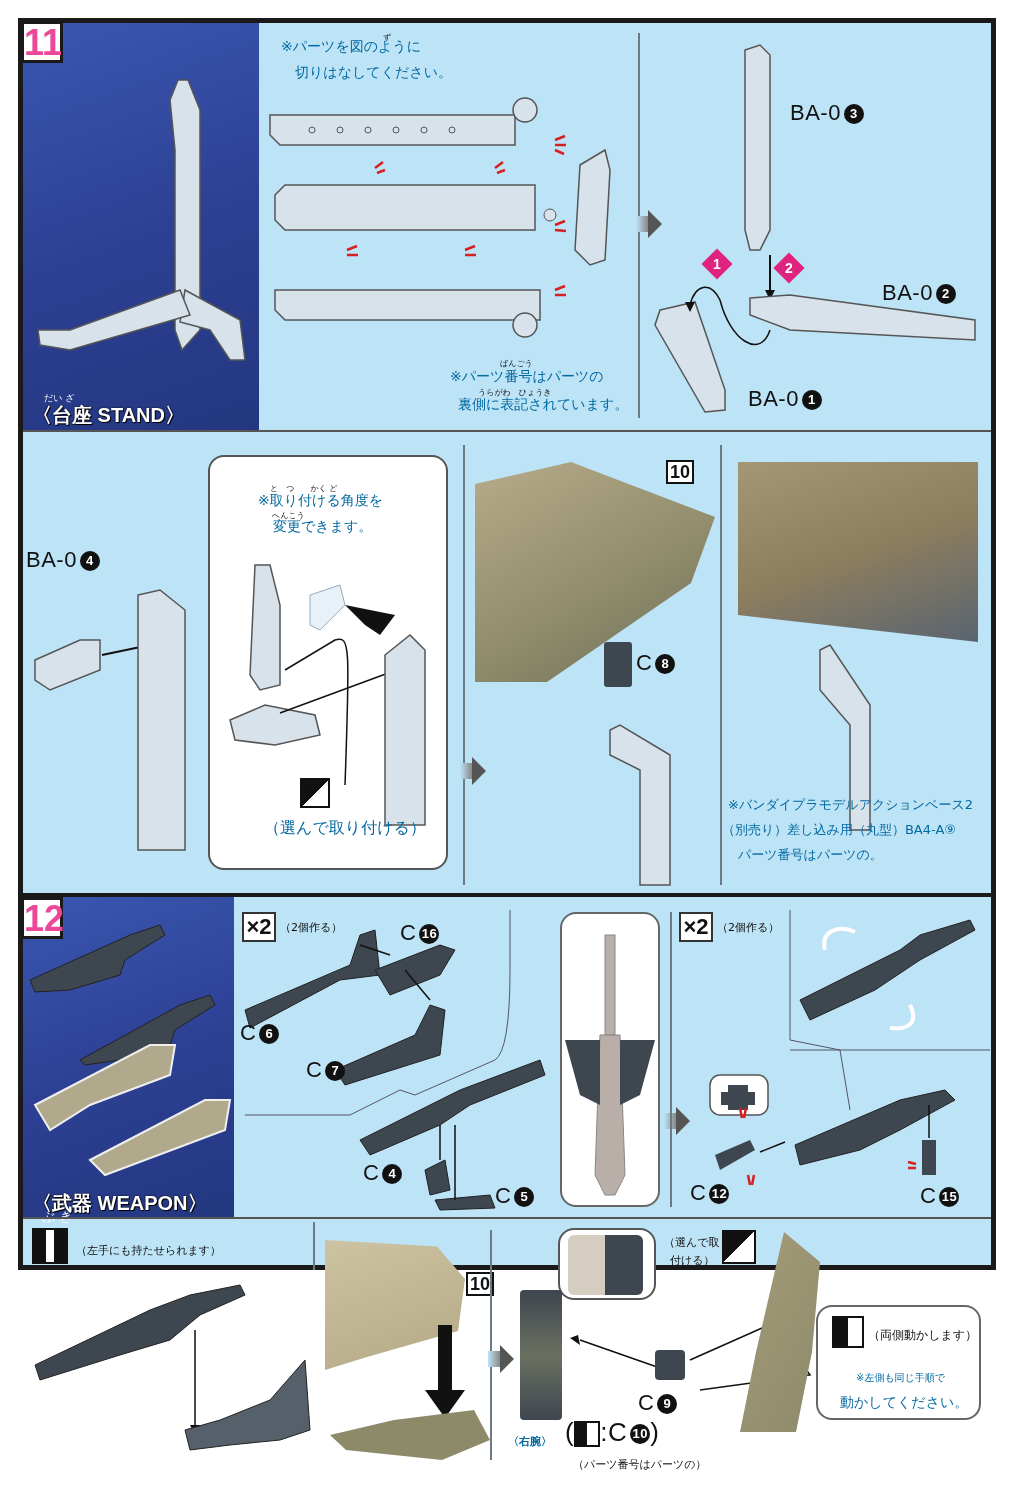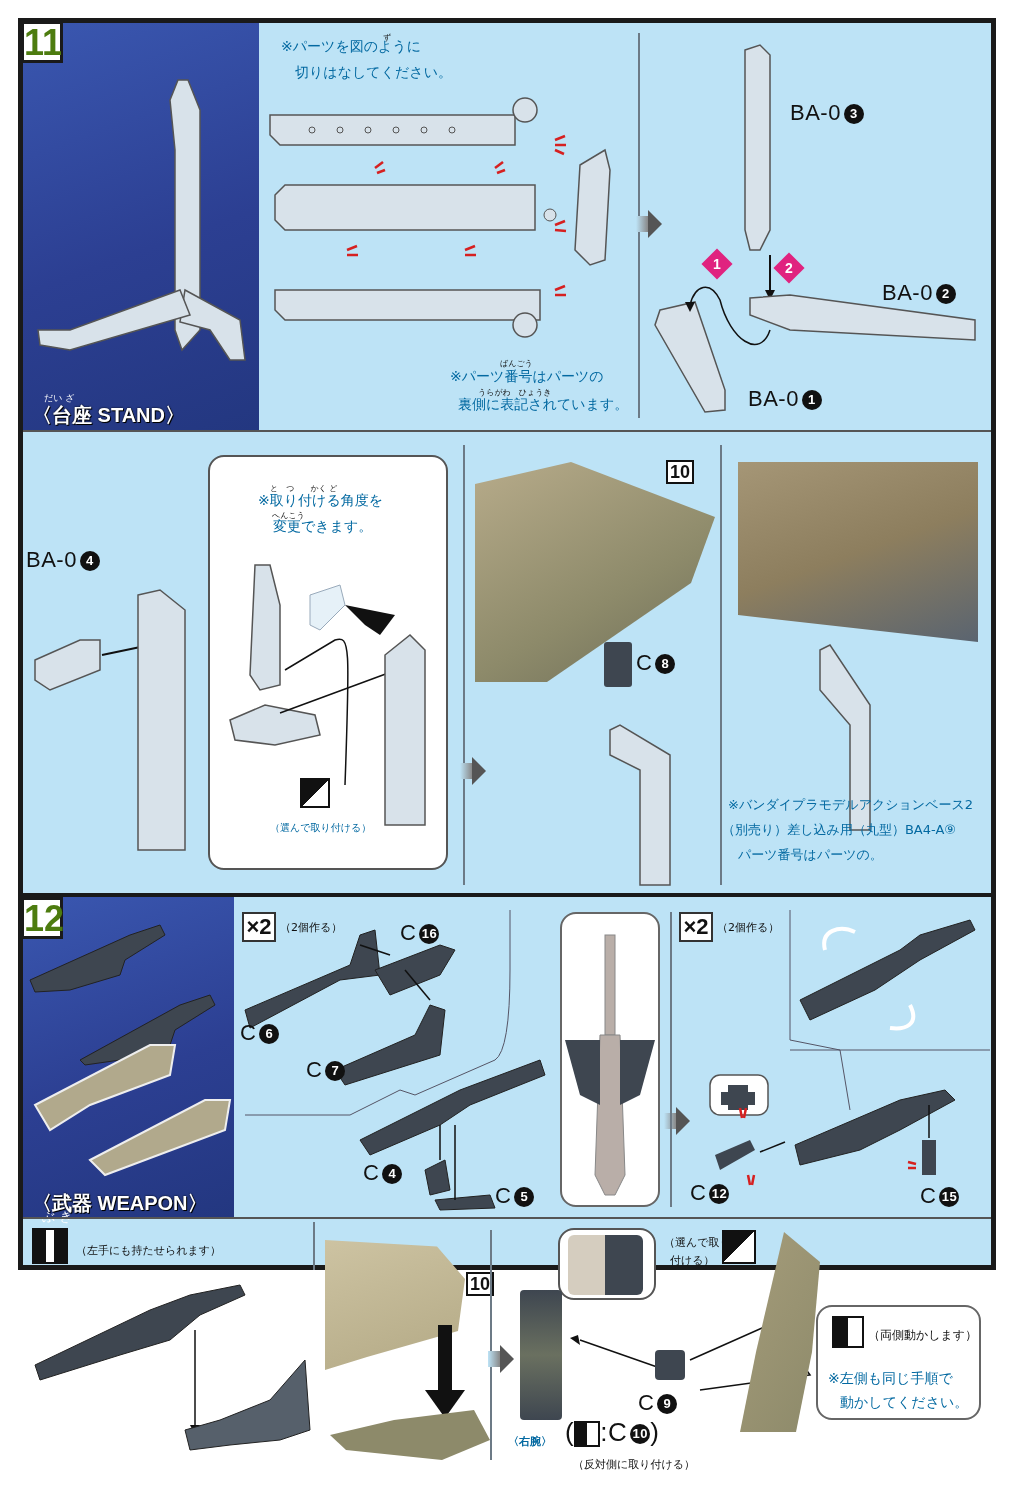--- a/index.html
+++ b/index.html
@@ -2,21 +2,21 @@
 <html><head>
 <meta charset="utf-8">
 <style>
   *{box-sizing:border-box;margin:0;padding:0}
   body{width:1015px;height:1500px;background:#fff;font-family:"DejaVu Sans",sans-serif;position:relative;overflow:hidden}
   .frame{position:absolute;left:18px;top:18px;width:978px;height:1252px;border:5px solid #1a1a1a;background:#bde3f6}
   .abs{position:absolute}
   .hline{position:absolute;height:4px;background:#1a1a1a}
   .vsep{position:absolute;width:2px;background:#6c7a86}
   .navy{position:absolute;background:linear-gradient(160deg,#3a57b0 0%,#2c3f92 55%,#233780 100%)}
-  .stepno{position:absolute;background:#fff;border:3px solid #1a1a1a;font-family:"Liberation Sans",sans-serif;font-weight:bold;font-size:36px;line-height:38px;text-align:left;color:#4d7c0f}
+  .stepno{position:absolute;background:#fff;border:3px solid #1a1a1a;font-family:"Liberation Sans",sans-serif;font-weight:bold;font-size:36px;line-height:38px;text-align:left;color:#ec4899}
   .caption{position:absolute;color:#fff;font-weight:bold;font-family:"Liberation Sans",sans-serif;font-size:20px;text-shadow:0 0 2px #000,1px 1px 0 #000}
   .jtxt{position:absolute;font-size:14px;color:#0369a1;line-height:20px;white-space:nowrap}
   .jsmall{position:absolute;font-size:11px;color:#111;white-space:nowrap}
   .partlbl{position:absolute;font-family:"Liberation Sans",sans-serif;font-size:22px;color:#111;white-space:nowrap;letter-spacing:.5px}
   .partlbl .num{display:inline-block;width:20px;height:20px;border-radius:50%;background:#111;color:#fff;font-size:13px;line-height:20px;text-align:center;font-weight:bold;vertical-align:middle;margin-left:3px}
   .bubble{position:absolute;background:#fff;border:2px solid #555;border-radius:16px}
   .arrowgray{position:absolute;width:0;height:0;border-top:14px solid transparent;border-bottom:14px solid transparent;border-left:14px solid #555}
   .arrowgray::before{content:"";position:absolute;left:-26px;top:-8px;width:12px;height:16px;background:linear-gradient(90deg,#bde3f6,#888)}
   .box10{position:absolute;width:28px;height:24px;border:2px solid #111;background:#fff;font-family:"Liberation Sans",sans-serif;font-size:18px;font-weight:bold;text-align:center;line-height:20px;color:#111}
   .x2{position:absolute;width:34px;height:30px;border:2px solid #333;background:#fff;font-family:"Liberation Sans",sans-serif;font-weight:bold;font-size:22px;line-height:26px;text-align:center;color:#111}
@@ -126,21 +126,21 @@
 <svg style="left:225px;top:555px" width="220" height="270">
   <polygon points="30,10 45,10 55,50 55,130 35,135 25,120" fill="#d8e2ea" stroke="#555" stroke-width="1.5"></polygon>
   <polygon points="85,40 115,30 120,50 95,75 85,70" fill="#e6f1f8" stroke="#9ab" stroke-width="1"></polygon>
   <polygon points="5,165 40,150 90,160 95,180 50,190 10,185" fill="#d8e2ea" stroke="#555" stroke-width="1.5"></polygon>
   <path d="M60,115 L110,85 C125,80 125,90 120,230" fill="none" stroke="#111" stroke-width="1.5"></path>
   <line x1="55" y1="158" x2="185" y2="110" stroke="#111" stroke-width="1.5"></line>
   <polygon points="140,70 155,80 170,60 120,50" fill="#111"></polygon>
   <polygon points="160,100 185,80 200,95 200,270 160,270" fill="#d8e2ea" stroke="#555" stroke-width="1.5"></polygon>
 </svg>
 <div class="icon-sq" style="left:300px;top:778px;width:30px;height:30px;background:linear-gradient(135deg,#111 50%,#fff 50%)"></div>
-<div class="jtxt" style="left:270px;top:818px;font-size:10px">（選んで取り付ける）</div>
+<div class="jtxt" style="left:264px;top:818px;font-size:16px">（選んで取り付ける）</div>
 
 <div class="vsep" style="left:463px;top:445px;height:440px"></div>
 <div class="arrowgray" style="left:472px;top:757px"></div>
 
 <div class="abs" style="left:475px;top:462px;width:240px;height:220px;background:linear-gradient(150deg,#b7ab8a,#8d8a6a 60%,#6d6d58);clip-path:polygon(0 10%,40% 0,100% 25%,90% 55%,30% 100%,0 100%)"></div>
 <div class="box10" style="left:666px;top:460px">10</div>
 <div class="abs" style="left:604px;top:642px;width:28px;height:45px;background:#3e4650;border-radius:3px"></div>
 <div class="partlbl" style="left:636px;top:650px"><span>C</span><span class="num">8</span></div>
 <svg style="left:600px;top:700px" width="100" height="190">
   <polygon points="10,30 20,25 70,55 70,185 40,185 40,70 10,55" fill="#d8e2ea" stroke="#555" stroke-width="1.5"></polygon>
@@ -261,25 +261,25 @@
   <line x1="100" y1="88" x2="20" y2="60" stroke="#111" stroke-width="1.5"></line>
   <polygon points="18,55 10,58 20,65" fill="#111"></polygon>
   <line x1="220" y1="40" x2="130" y2="80" stroke="#111" stroke-width="1.5"></line>
   <path d="M225,60 L250,95 L140,110" fill="none" stroke="#111" stroke-width="1.5"></path>
 </svg>
 <div class="abs" style="left:655px;top:1350px;width:30px;height:30px;background:#3e4650;border-radius:4px"></div>
 <div class="partlbl" style="left:638px;top:1390px"><span>C</span><span class="num">9</span></div>
 <div class="partlbl" style="left:565px;top:1417px;font-size:26px">
   <span>(</span><span class="icon-sq" style="position:relative;display:inline-block;width:26px;height:26px;vertical-align:middle;background:linear-gradient(90deg,#111 50%,#fff 50%)"></span><span>:</span><span>C</span><span class="num">10</span><span>)</span>
 </div>
-<div class="jsmall" style="left:573px;top:1457px">（反対側に取り付ける）</div>
+<div class="jsmall" style="left:573px;top:1457px">（パーツ番号はパーツの）</div>
 
 <div class="jsmall" style="left:664px;top:1235px">（選んで取り</div>
 <div class="jsmall" style="left:670px;top:1253px">付ける）</div>
 <div class="icon-sq" style="left:722px;top:1230px;width:34px;height:34px;background:linear-gradient(135deg,#111 50%,#fff 50%)"></div>
 
 <div class="abs" style="left:740px;top:1232px;width:80px;height:200px;background:linear-gradient(120deg,#a59c7a,#8d8a6a);clip-path:polygon(55% 0,100% 15%,90% 60%,70% 100%,0 100%,20% 60%)"></div>
 
 <div class="bubble" style="left:816px;top:1305px;width:165px;height:115px;border-color:#666"></div>
 <div class="icon-sq" style="left:832px;top:1316px;width:32px;height:32px;background:linear-gradient(90deg,#111 50%,#fff 50%)"></div>
 <div class="jsmall" style="left:868px;top:1327px;font-size:12px">（両側動かします）</div>
-<div class="jtxt" style="left:828px;top:1368px;font-size:14px">※左側も同じ手順で</div>
+<div class="jtxt" style="left:856px;top:1368px;font-size:10px">※左側も同じ手順で</div>
 <div class="jtxt" style="left:840px;top:1392px;font-size:14px">動かしてください。</div>
 
 </body></html>

